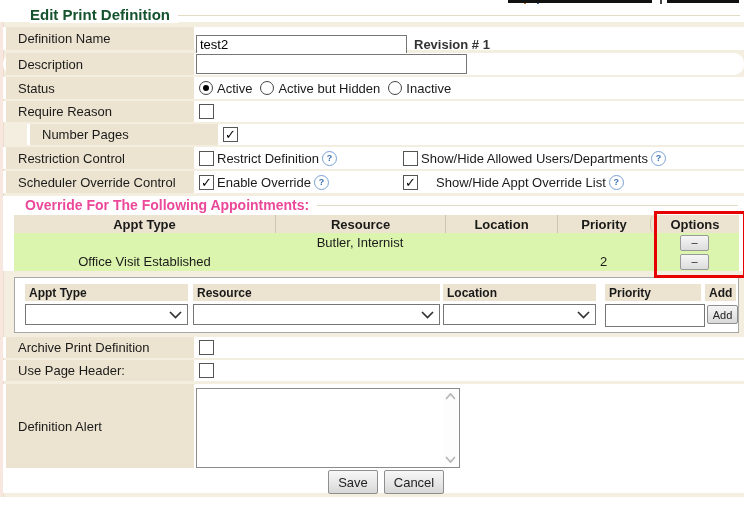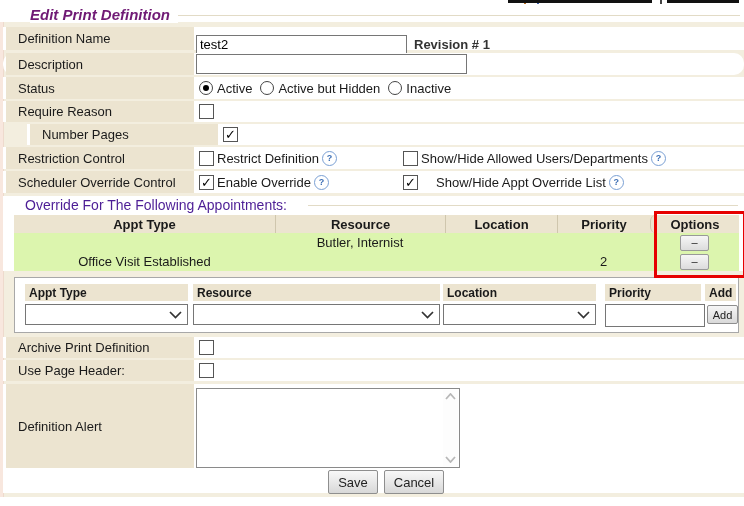--- a/index.html
+++ b/index.html
@@ -6,35 +6,35 @@
   #screen{
     position:relative;width:744px;height:506px;overflow:hidden;
     font-family:"Liberation Sans","DejaVu Sans",sans-serif;
     font-size:13px;color:#1a1a1a;background:#fff;
   }
   .abs{position:absolute;}
   
   .form-bg{left:0;top:22px;width:744px;height:475px;background:#f3eedf;}
   .left-strip{left:0;top:22px;width:3px;height:475px;background:#f8e7de;border-right:1px solid #eedacd;}
   .white-band{background:#fff;left:3px;width:741px;}
-  .page-title{left:30px;top:6px;font-size:15px;font-weight:bold;color:#701a75;background:#fff;padding-right:8px;z-index:3;font-style:italic;}
+  .page-title{left:30px;top:6px;font-size:15px;font-weight:bold;color:#14532d;background:#fff;padding-right:8px;z-index:3;}
   .title-line{left:165px;top:15px;width:575px;height:1px;background:#e2dbc6;z-index:2;}
   .topbar-seg{top:0;height:3px;background:#111;}
   .topbar-tick{top:0;height:4px;width:2px;}
   
   .row-label{left:3px;width:188px;background:#ece4d0;display:flex;align-items:center;padding-left:12px;box-sizing:border-box;}
   .row-content{left:196px;display:flex;align-items:center;}
   .tinput{border:1px solid #767676;background:#fff;height:18px;font-family:inherit;font-size:13px;padding:0 3px;box-sizing:content-box;}
   .bold{font-weight:bold;}
   .radio{width:12px;height:12px;border:1px solid #444;border-radius:50%;background:#fff;display:inline-flex;align-items:center;justify-content:center;margin-right:4px;flex:none;}
   .radio.sel::after{content:"";width:6px;height:6px;background:#000;border-radius:50%;}
   .checkbox{width:13px;height:13px;border:1px solid #555;background:#fff;display:inline-flex;align-items:center;justify-content:center;font-size:13px;font-weight:bold;color:#000;line-height:1;flex:none;}
   .help{width:13px;height:13px;border:1px solid #7aa0d4;border-radius:50%;color:#3c6eb4;font-size:9px;font-weight:bold;display:inline-flex;align-items:center;justify-content:center;margin-left:3px;background:#fff;flex:none;}
   
-  .section-title{left:25px;top:197px;font-size:14px;font-weight:normal;color:#4c1d95;background:#fff;padding-right:8px;z-index:3;}
+  .section-title{left:25px;top:197px;font-size:14px;font-weight:bold;color:#ec4899;background:#fff;padding-right:8px;z-index:3;}
   .section-line{left:308px;top:205px;width:430px;height:1px;background:#e2dbc6;z-index:2;}
   
   .tbl-header{left:14px;top:215px;width:725px;height:18px;background:#ece4d0;display:flex;}
   .tbl-header .th{font-weight:bold;display:flex;align-items:center;justify-content:center;border-left:1px solid #cfc6ad;box-sizing:border-box;}
   .tbl-header .th:first-child{border-left:none;}
   .green-row{left:14px;width:725px;height:19px;background:#dcf5ae;display:flex;}
   .green-row .td{display:flex;align-items:center;justify-content:center;box-sizing:border-box;}
   .c1{width:261px;} .c2{width:170px;} .c3{width:112px;} .c4{width:93px;} .c5{width:89px;border-radius:6px;}
   .minus-btn{width:27px;height:14px;background:linear-gradient(#f6f6f6,#dcdcdc);border:1px solid #999;border-radius:2px;font-size:11px;line-height:11px;display:flex;align-items:center;justify-content:center;color:#222;}
   .red-box{left:654px;top:211px;width:86px;height:61px;border:3px solid #e60000;z-index:6;pointer-events:none;}

